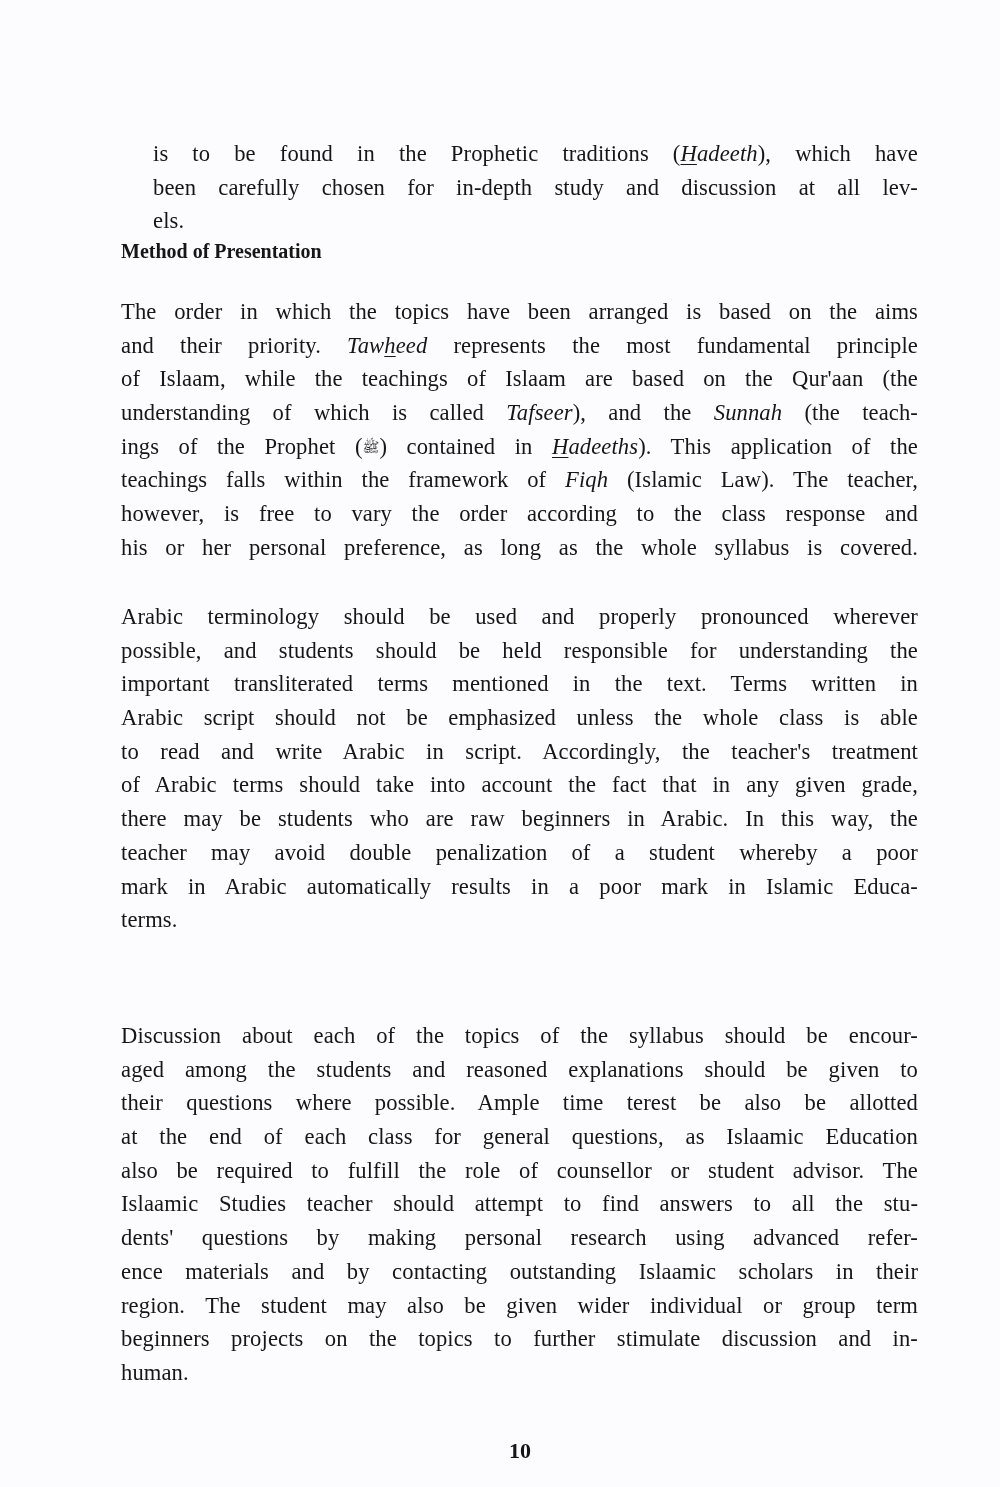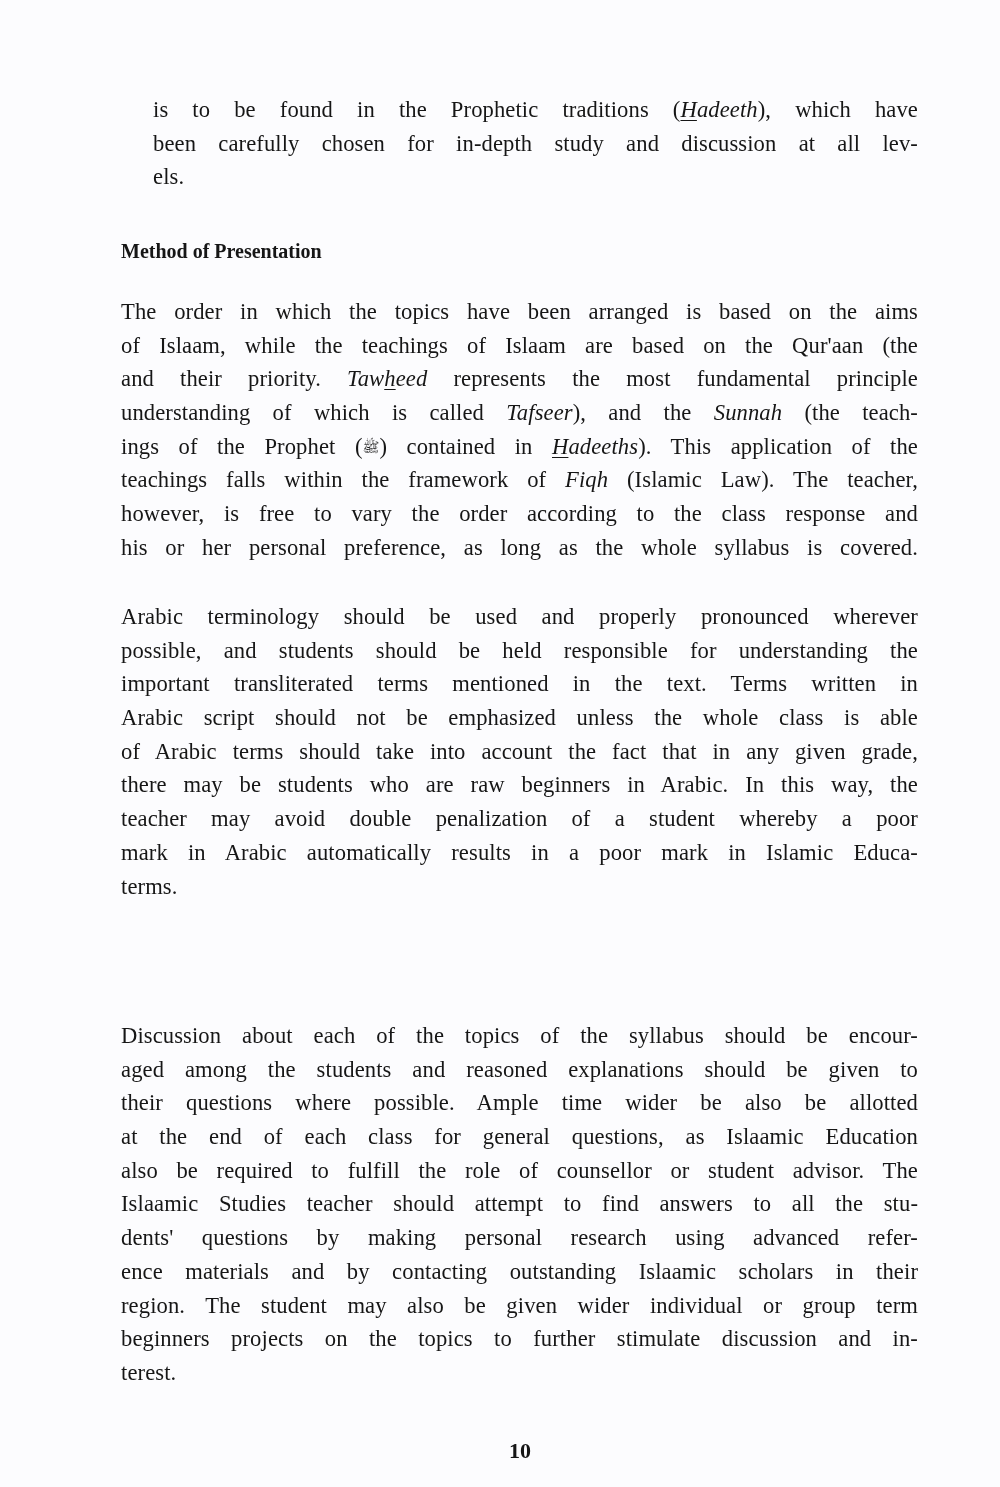--- a/index.html
+++ b/index.html
@@ -25,20 +25,21 @@
       left: 121px;
       width: 797px;
       font-size: 22.6px;
       line-height: 33.7px;
       text-align: justify;
       letter-spacing: 0.1px;
     }
     .para.indent {
       left: 153px;
       width: 765px;
+      margin-top: 44px;
     }
     .line {
       display: block;
       text-align: justify;
       text-align-last: justify;
       white-space: nowrap;
       height: 33.7px;
       overflow: visible;
     }
     .line.last {
@@ -76,49 +77,50 @@
   <div class="para indent" style="top:93px;">
     <span class="line">is to be found in the Prophetic traditions (<i><u>H</u>adeeth</i>), which have</span>
     <span class="line">been carefully chosen for in-depth study and discussion at all lev-</span>
     <span class="line last">els.</span>
   </div>
 
   <div class="heading">Method of Presentation</div>
 
   <div class="para" style="top:295px;">
     <span class="line">The order in which the topics have been arranged is based on the aims</span>
+    <span class="line">and their priority. <i>Taw<u>h</u>eed</i> represents the most fundamental principle</span>
     <span class="line">of Islaam, while the teachings of Islaam are based on the Qur'aan (the</span>
-    <span class="line">and their priority. <i>Taw<u>h</u>eed</i> represents the most fundamental principle</span>
     <span class="line">understanding of which is called <i>Tafseer</i>), and the <i>Sunnah</i> (the teach-</span>
     <span class="line">ings of the Prophet (<span class="pbuh">ﷺ</span>) contained in <i><u>H</u>adeeths</i>). This application of the</span>
     <span class="line">teachings falls within the framework of <i>Fiqh</i> (Islamic Law). The teacher,</span>
     <span class="line">however, is free to vary the order according to the class response and</span>
     <span class="line">his or her personal preference, as long as the whole syllabus is covered.</span>
   </div>
 
   <div class="para" style="top:600px;">
     <span class="line">Arabic terminology should be used and properly pronounced wherever</span>
     <span class="line">possible, and students should be held responsible for understanding the</span>
     <span class="line">important transliterated terms mentioned in the text. Terms written in</span>
     <span class="line">Arabic script should not be emphasized unless the whole class is able</span>
+    <span class="line">to read and write Arabic in script. Accordingly, the teacher's treatment</span>
     <span class="line">of Arabic terms should take into account the fact that in any given grade,</span>
     <span class="line">there may be students who are raw beginners in Arabic. In this way, the</span>
     <span class="line">teacher may avoid double penalization of a student whereby a poor</span>
     <span class="line">mark in Arabic automatically results in a poor mark in Islamic Educa-</span>
     <span class="line last">terms.</span>
   </div>
 
   <div class="para" style="top:971px;margin-top:48px;">
     <span class="line">Discussion about each of the topics of the syllabus should be encour-</span>
     <span class="line">aged among the students and reasoned explanations should be given to</span>
-    <span class="line">their questions where possible. Ample time wider be also be allotted</span>
+    <span class="line">their questions where possible. Ample time terest be also be allotted</span>
     <span class="line">at the end of each class for general questions, as Islaamic Education</span>
     <span class="line">also be required to fulfill the role of counsellor or student advisor. The</span>
     <span class="line">Islaamic Studies teacher should attempt to find answers to all the stu-</span>
     <span class="line">dents' questions by making personal research using advanced refer-</span>
     <span class="line">ence materials and by contacting outstanding Islaamic scholars in their</span>
     <span class="line">region. The student may also be given wider individual or group term</span>
     <span class="line">beginners projects on the topics to further stimulate discussion and in-</span>
-    <span class="line last">terest.</span>
+    <span class="line last">human.</span>
   </div>
 
   <div class="page-number">10</div>
 </div>
 
 </body></html>

